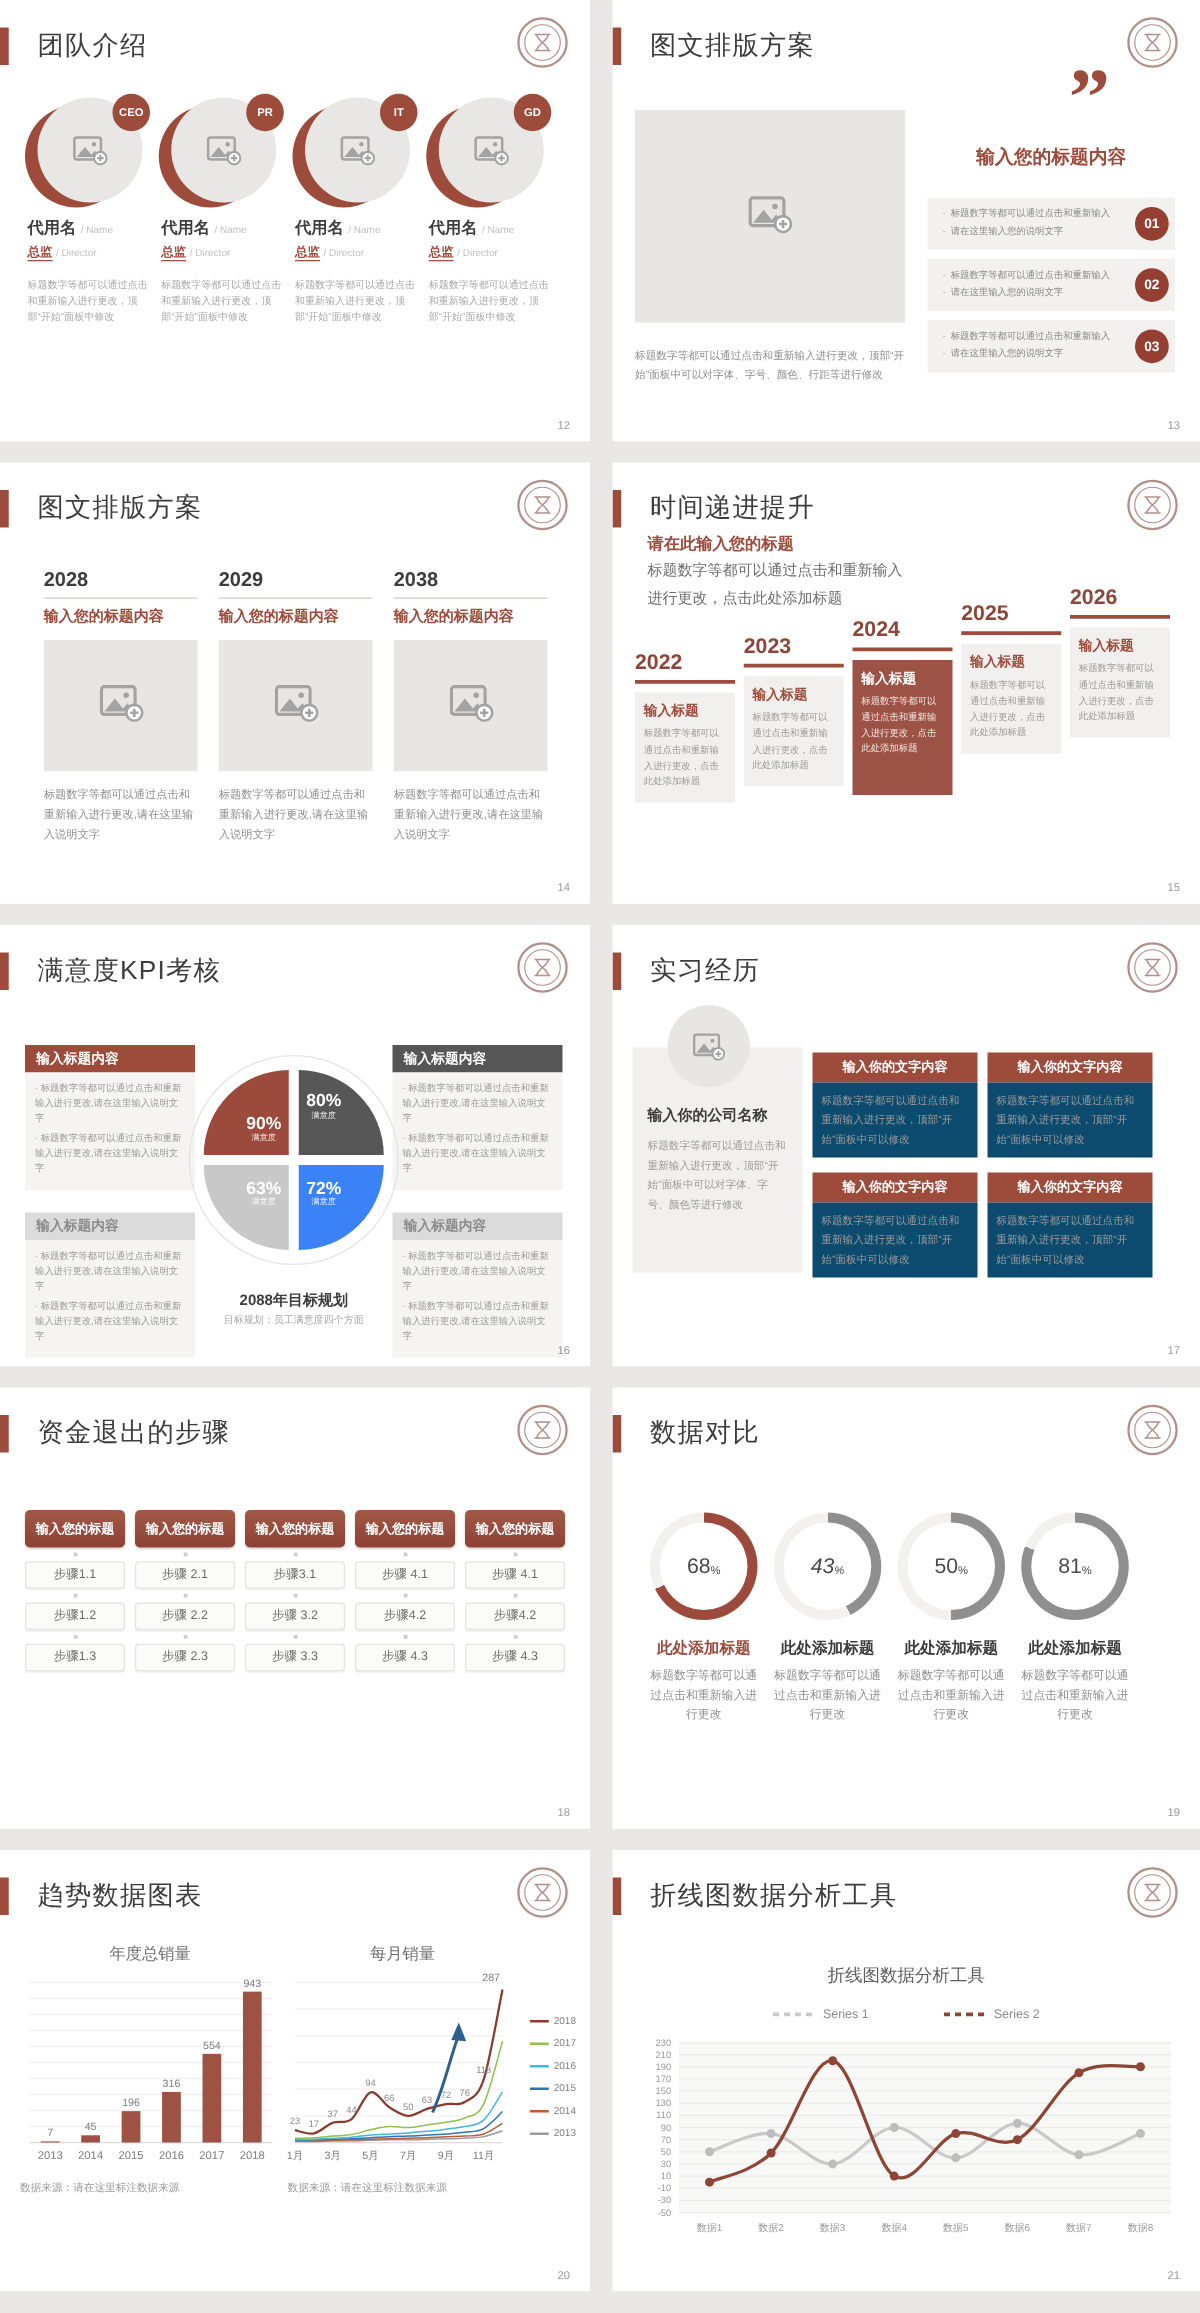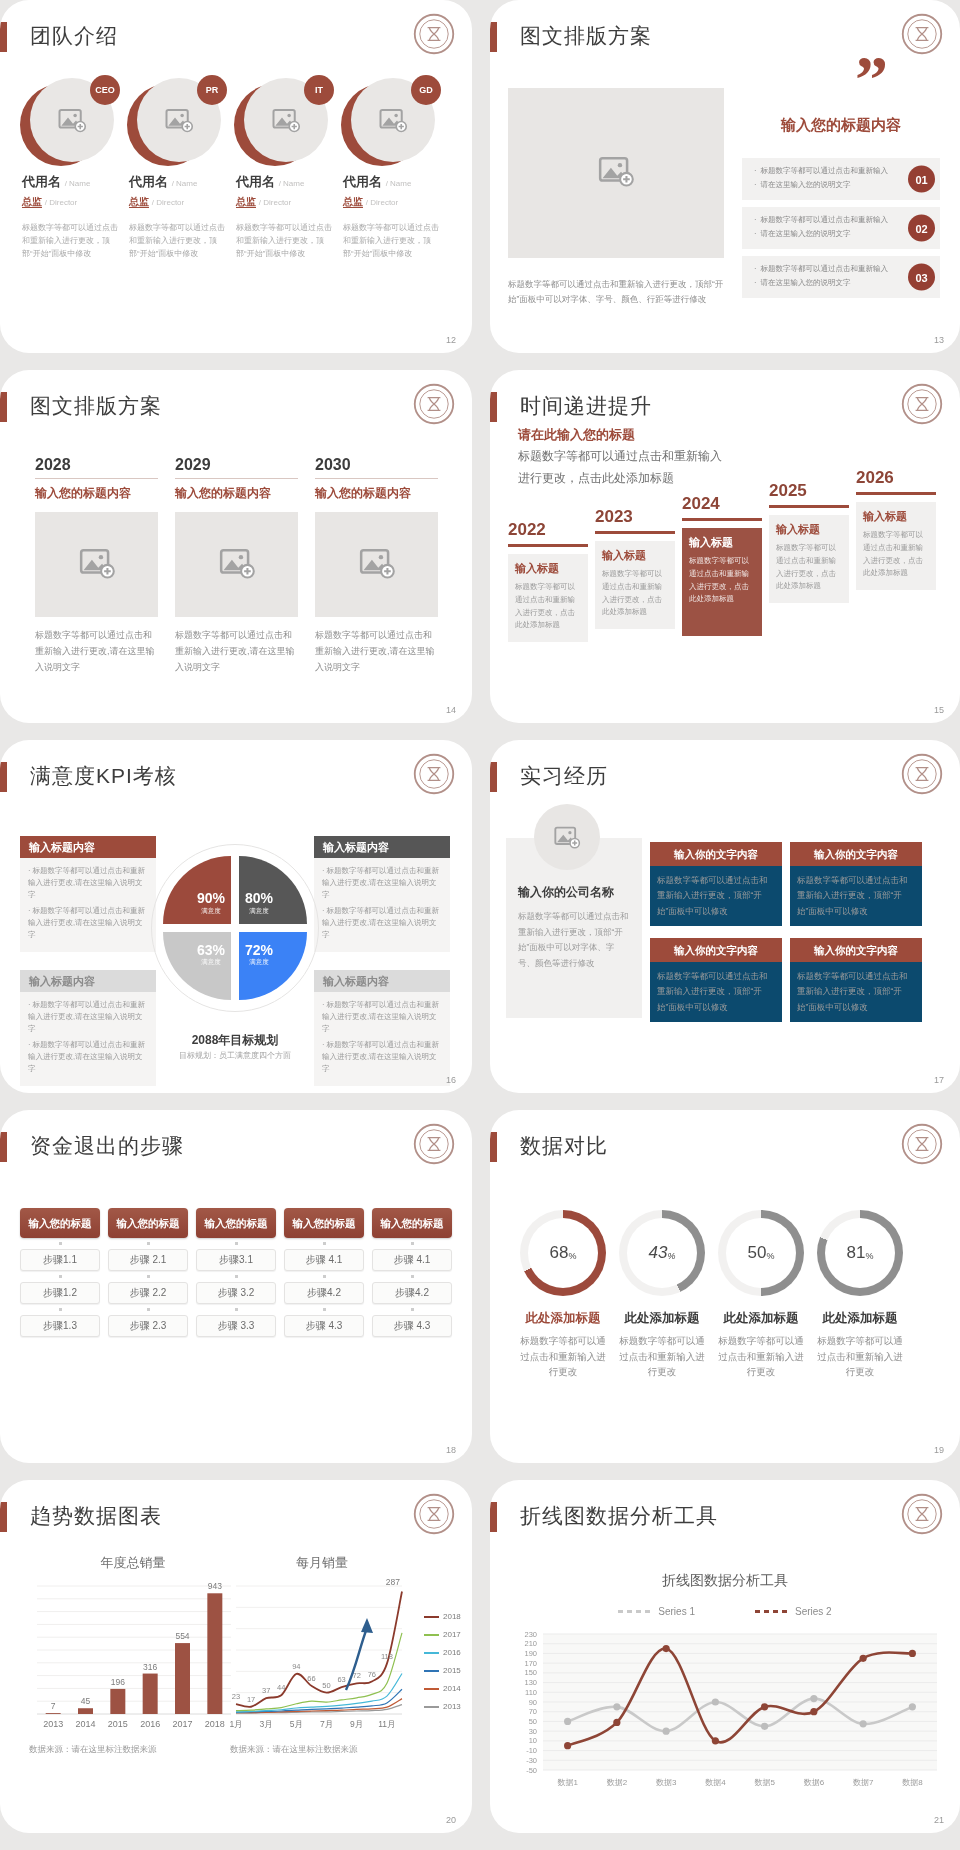--- a/index.html
+++ b/index.html
@@ -1,20 +1,20 @@
 <!DOCTYPE html>
 <html style="--accent: #9d4b3b;"><head>
 <meta charset="utf-8">
 <style>
 :root{--accent:#9d4b3b;}
 *{box-sizing:border-box;}
 body{margin:0;background:#e9e8e7;font-family:"Liberation Sans",sans-serif;}
 .canvas{position:relative;width:960px;height:1850px;background:#e9e8e7;display:grid;
   grid-template-columns:472px 470px;grid-template-rows:repeat(5,353px);gap:17px 18px;align-content:start;}
-.slide{position:relative;background:#fff;overflow:hidden;border-radius:29px;}
+.slide{position:relative;background:#fff;overflow:hidden;}
 .s-bar{position:absolute;left:0;top:22px;width:7px;height:30px;background:var(--accent);}
 .s-title{position:absolute;left:30px;top:22px;font-size:21px;color:#3d3d3d;letter-spacing:1px;}
 .s-logo{position:absolute;right:16px;top:12px;width:44px;height:44px;color:#b29089;}
 .s-logo svg{width:100%;height:100%;}
 .s-page{position:absolute;right:16px;bottom:8px;font-size:9px;color:#9a9a9a;}
 .ph{background:#e8e6e4;display:flex;align-items:center;justify-content:center;color:#a3a3a3;}
 .ph svg{width:38px;height:38px;}
 
 .member{position:absolute;top:78px;width:100px;}
 .m0{left:22px}.m1{left:129px}.m2{left:236px}.m3{left:343px}
@@ -64,21 +64,21 @@
 .kb0 .kb-h{background:var(--accent)}.kb1 .kb-h{background:#565656}
 .kb2 .kb-h,.kb3 .kb-h{background:#dbdbdb;color:#8b8b8b}
 .kb-b{background:#f5f4f3;padding:7px 8px;min-height:64px;}
 .kb-b p{margin:0 0 4px;font-size:7.5px;color:#9b9b9b;line-height:1.6;}
 .kb-b p::before{content:'· ';}
 .pie-ring{position:absolute;left:151px;top:104px;width:168px;height:168px;border:1px solid #e5e4e3;border-radius:50%;}
 .pie{position:absolute;left:163px;top:116px;width:144px;height:144px;display:grid;grid-template-columns:68px 68px;grid-template-rows:68px 68px;gap:8px;}
 .quad{position:relative;}
 .q0{border-radius:100% 0 0 0}.q1{border-radius:0 100% 0 0}.q2{border-radius:0 0 0 100%}.q3{border-radius:0 0 100% 0}
 .quad .pv{position:absolute;font-weight:bold;font-size:14px;color:#fff;text-align:center;line-height:1.15;}
-.q0 .pv{right:6px;bottom:10px}.q1 .pv{left:6px;bottom:10px}.q2 .pv{right:6px;top:10px}.q3 .pv{left:6px;top:10px}
+.q0 .pv{right:6px;bottom:10px}.q1 .pv{left:6px;bottom:28px}.q2 .pv{right:6px;top:10px}.q3 .pv{left:6px;top:10px}
 .pv small{display:block;font-size:6.5px;font-weight:normal;opacity:.92;}
 .k-cap{position:absolute;left:140px;top:292px;width:190px;text-align:center;font-size:12px;font-weight:bold;color:#3d3d3d;}
 .k-sub{position:absolute;left:120px;top:310px;width:230px;text-align:center;font-size:8px;color:#a5a5a5;}
 
 .in-circle{position:absolute;left:44px;top:64px;width:66px;height:66px;border-radius:50%;background:#e8e6e4;display:flex;align-items:center;justify-content:center;color:#a3a3a3;z-index:2;}
 .in-circle svg{width:28px;height:28px;}
 .in-card{position:absolute;left:16px;top:98px;width:136px;height:180px;background:#f1f0ef;padding:46px 12px 10px;}
 .in-card h4{margin:0 0 8px;font-size:12px;color:#3d3d3d;}
 .in-card p{margin:0;font-size:8.5px;color:#9b9b9b;line-height:1.85;}
 .in-block{position:absolute;width:132px;}
@@ -96,21 +96,21 @@
 .cmp{position:absolute;top:100px;width:94px;text-align:center;}
 .cp0{left:26px}.cp1{left:125px}.cp2{left:224px}.cp3{left:323px}
 .donut{width:86px;height:86px;border-radius:50%;margin:0 auto;position:relative;}
 .hole{position:absolute;inset:8px;border-radius:50%;background:#fff;display:flex;align-items:center;justify-content:center;}
 .hole .v{font-size:17px;color:#4a4a4a;}
 .hole .u{font-size:9px;color:#4a4a4a;margin-top:6px;}
 .cmp h5{margin:14px 0 6px;font-size:12.5px;color:#3d3d3d;}
 .cp0 h5{color:var(--accent);}
 .cmp p{margin:0;font-size:9.5px;color:#8f8f8f;line-height:1.65;}
 
-.chA{position:absolute;left:29px;top:74px;width:208px;}
+.chA{position:absolute;left:16px;top:74px;width:208px;}
 .chB{position:absolute;left:230px;top:74px;width:184px;}
 .c-title{text-align:center;font-size:13px;color:#6f6f6f;margin-bottom:2px;}
 .c-src{margin-top:4px;font-size:8.5px;color:#9a9a9a;}
 .tlg{position:absolute;left:424px;top:132px;}
 .tlg .row{display:flex;align-items:center;margin-bottom:9px;font-size:8px;color:#7c7c7c;}
 .tlg .sw{width:15px;height:2px;margin-right:4px;}
 
 .c2-title{position:absolute;left:0;right:0;top:92px;text-align:center;font-size:14px;color:#5e5e5e;}
 .c2-leg{position:absolute;left:0;right:0;top:126px;display:flex;justify-content:center;gap:60px;font-size:10px;color:#8c8c8c;}
 .c2-leg .it{display:flex;align-items:center;gap:6px;}
@@ -280,21 +280,21 @@
               <rect x="2" y="4" width="17" height="14" rx="1.5" fill="none" stroke="currentColor" stroke-width="1.6"></rect>
               <circle cx="14.5" cy="8.3" r="1.4" fill="currentColor"></circle>
               <path d="M3.5 16.5 L8.8 10 L12.8 15 L15.2 12.4 L18.3 16.5 Z" fill="currentColor"></path>
               <circle cx="18.6" cy="17.2" r="4" fill="#fff" stroke="currentColor" stroke-width="1.3"></circle>
               <path d="M18.6 15.1 v4.2 M16.5 17.2 h4.2" stroke="currentColor" stroke-width="1.3"></path>
             </svg></span>
         </div>
       <p class="yr-desc">标题数字等都可以通过点击和重新输入进行更改,请在这里输入说明文字</p>
     </div>
     <div class="yr-col yc2">
-      <div class="yr">2030</div>
+      <div class="yr">2038</div>
       <div class="yr-sub">输入您的标题内容</div>
       <div class="yr-img ph">
           <span><svg viewBox="0 0 24 24" width="100%" height="100%">
               <rect x="2" y="4" width="17" height="14" rx="1.5" fill="none" stroke="currentColor" stroke-width="1.6"></rect>
               <circle cx="14.5" cy="8.3" r="1.4" fill="currentColor"></circle>
               <path d="M3.5 16.5 L8.8 10 L12.8 15 L15.2 12.4 L18.3 16.5 Z" fill="currentColor"></path>
               <circle cx="18.6" cy="17.2" r="4" fill="#fff" stroke="currentColor" stroke-width="1.3"></circle>
               <path d="M18.6 15.1 v4.2 M16.5 17.2 h4.2" stroke="currentColor" stroke-width="1.3"></path>
             </svg></span>
         </div>

